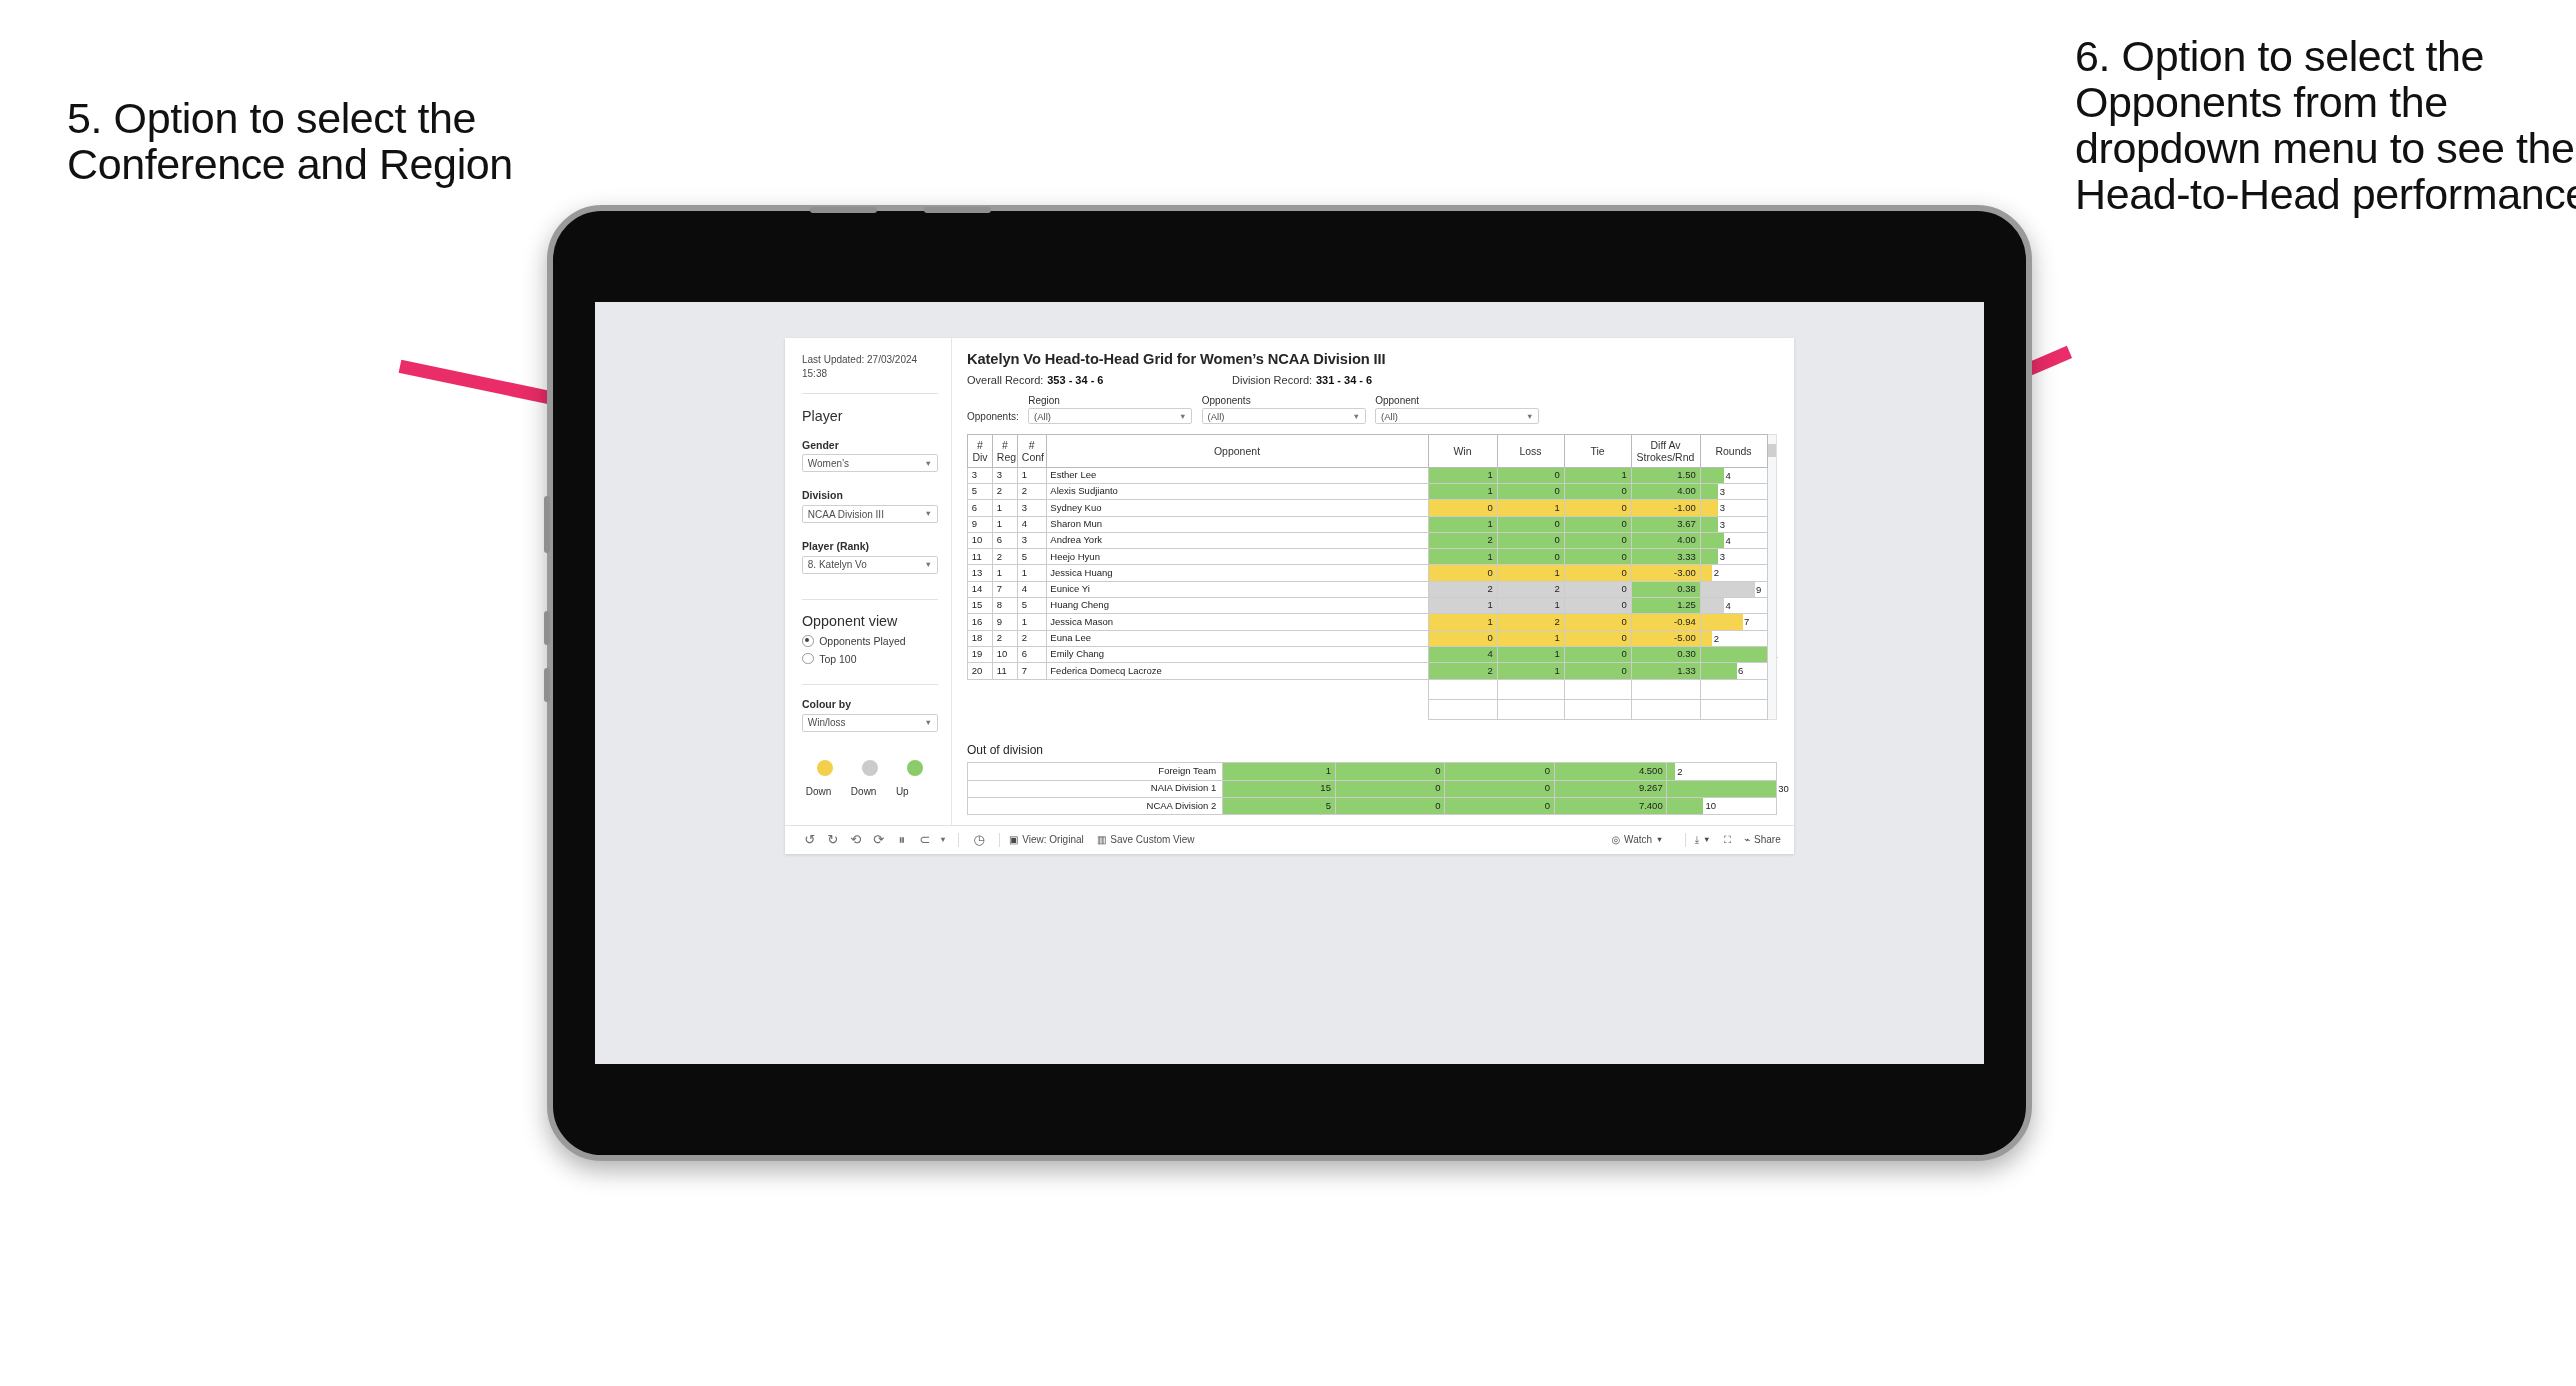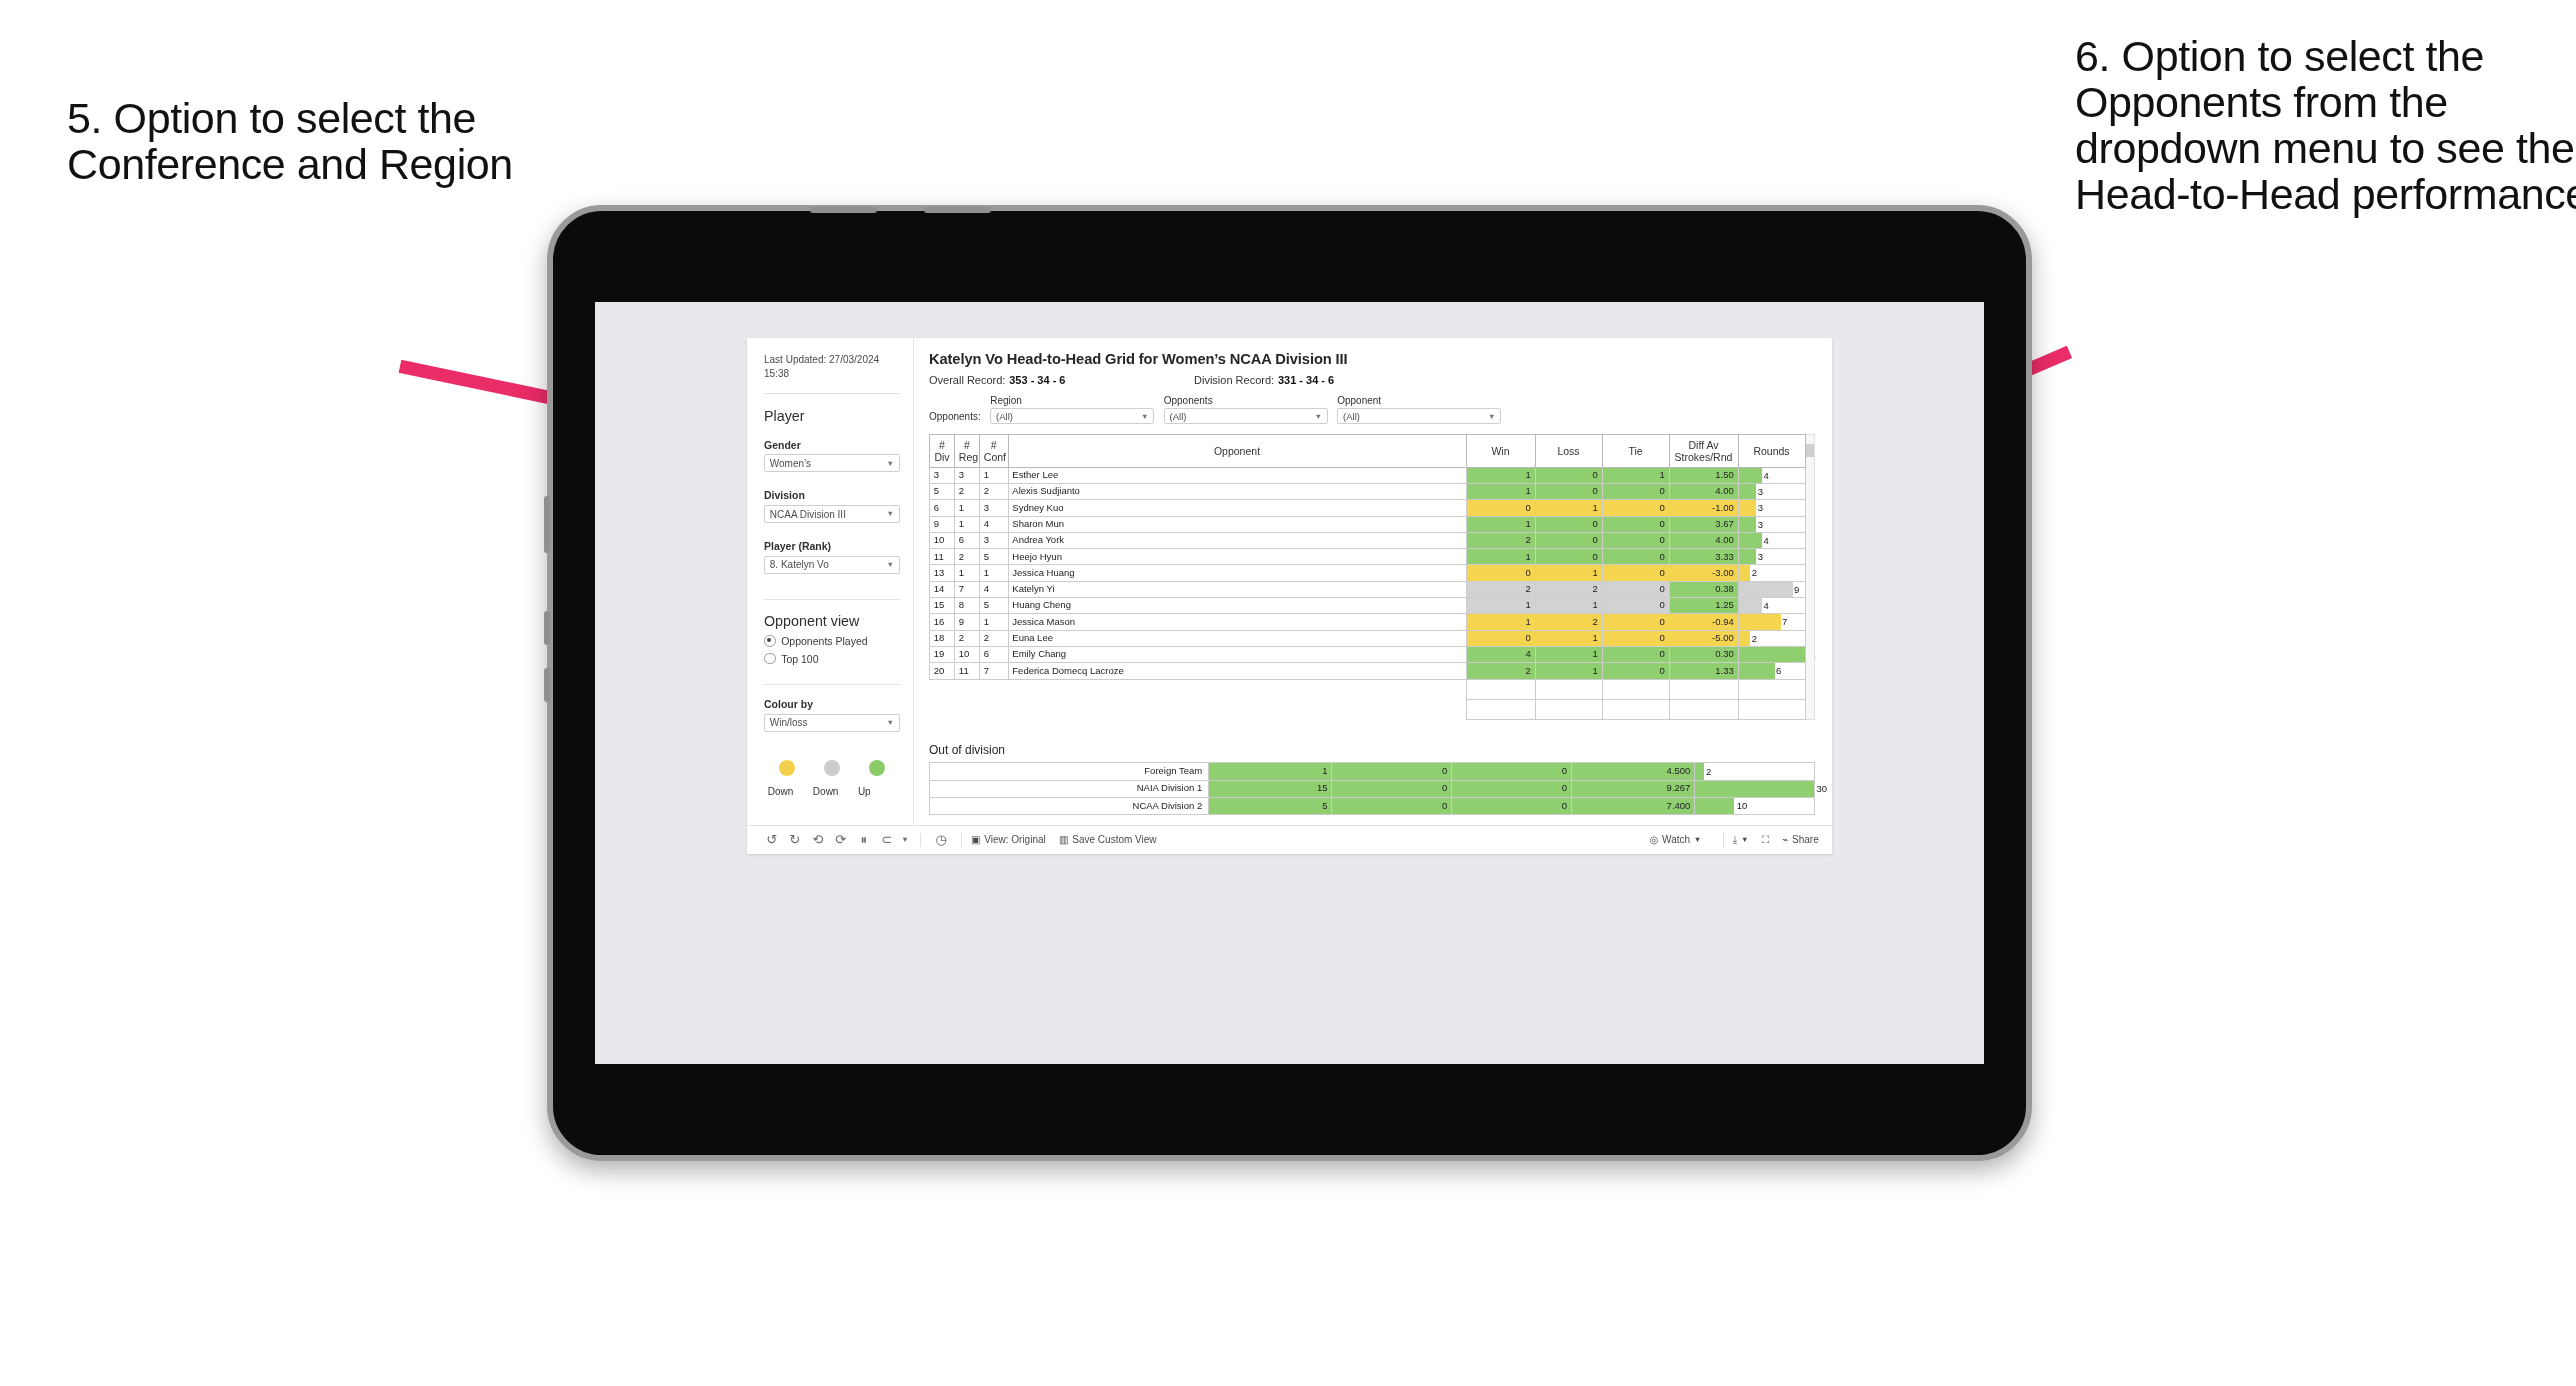--- a/index.html
+++ b/index.html
@@ -63,21 +63,21 @@
     height:36px;background:#f4f4f4;border-bottom:1px solid #d9d9d9;
     display:flex;align-items:center;padding-left:21px;gap:0;
   }
   .subnav-item{font-size:12.4px;color:#2b2b2b;letter-spacing:0.4px;padding:0 21px 0 0;
                margin-right:17px;cursor:pointer;}
   .subnav-item.active{color:#e8365d;}
 
   
   #workspace{background:#e7e9ec;padding:36px 0 0 0;height:calc(100% - 87px);box-sizing:border-box;}
   #viz{
-    margin:0 auto;width:1085px;background:#ffffff;
+    margin:0 auto;width:1009px;background:#ffffff;
     box-shadow:0 1px 2.9px rgba(0,0,0,.12);
     display:flex;flex-direction:column;
   }
   #viz-body{display:flex;}
 
   
   #filters{
     width:167px;flex:0 0 167px;padding:15px 13.3px 17px 17px;box-sizing:border-box;
     border-right:1px solid #e6e6e6;
   }
@@ -401,21 +401,21 @@
                       <td class="c-val y">-3.00</td>
                       <td class="c-rounds">
                         <div class="rounds-bar y" style="width:18%"></div>
                         <div class="rounds-text" style="padding-left:20%">2</div>
                       </td>
                     </tr>
                     <tr>
                       <td class="c-num">14</td>
                       <td class="c-num">7</td>
                       <td class="c-num">4</td>
-                      <td class="c-opp">Katelyn Yi</td>
+                      <td class="c-opp">Eunice Yi</td>
                       <td class="c-val n">2</td>
                       <td class="c-val n">2</td>
                       <td class="c-val n">0</td>
                       <td class="c-val g">0.38</td>
                       <td class="c-rounds">
                         <div class="rounds-bar n" style="width:82%"></div>
                         <div class="rounds-text" style="padding-left:84%">9</div>
                       </td>
                     </tr>
                     <tr>

